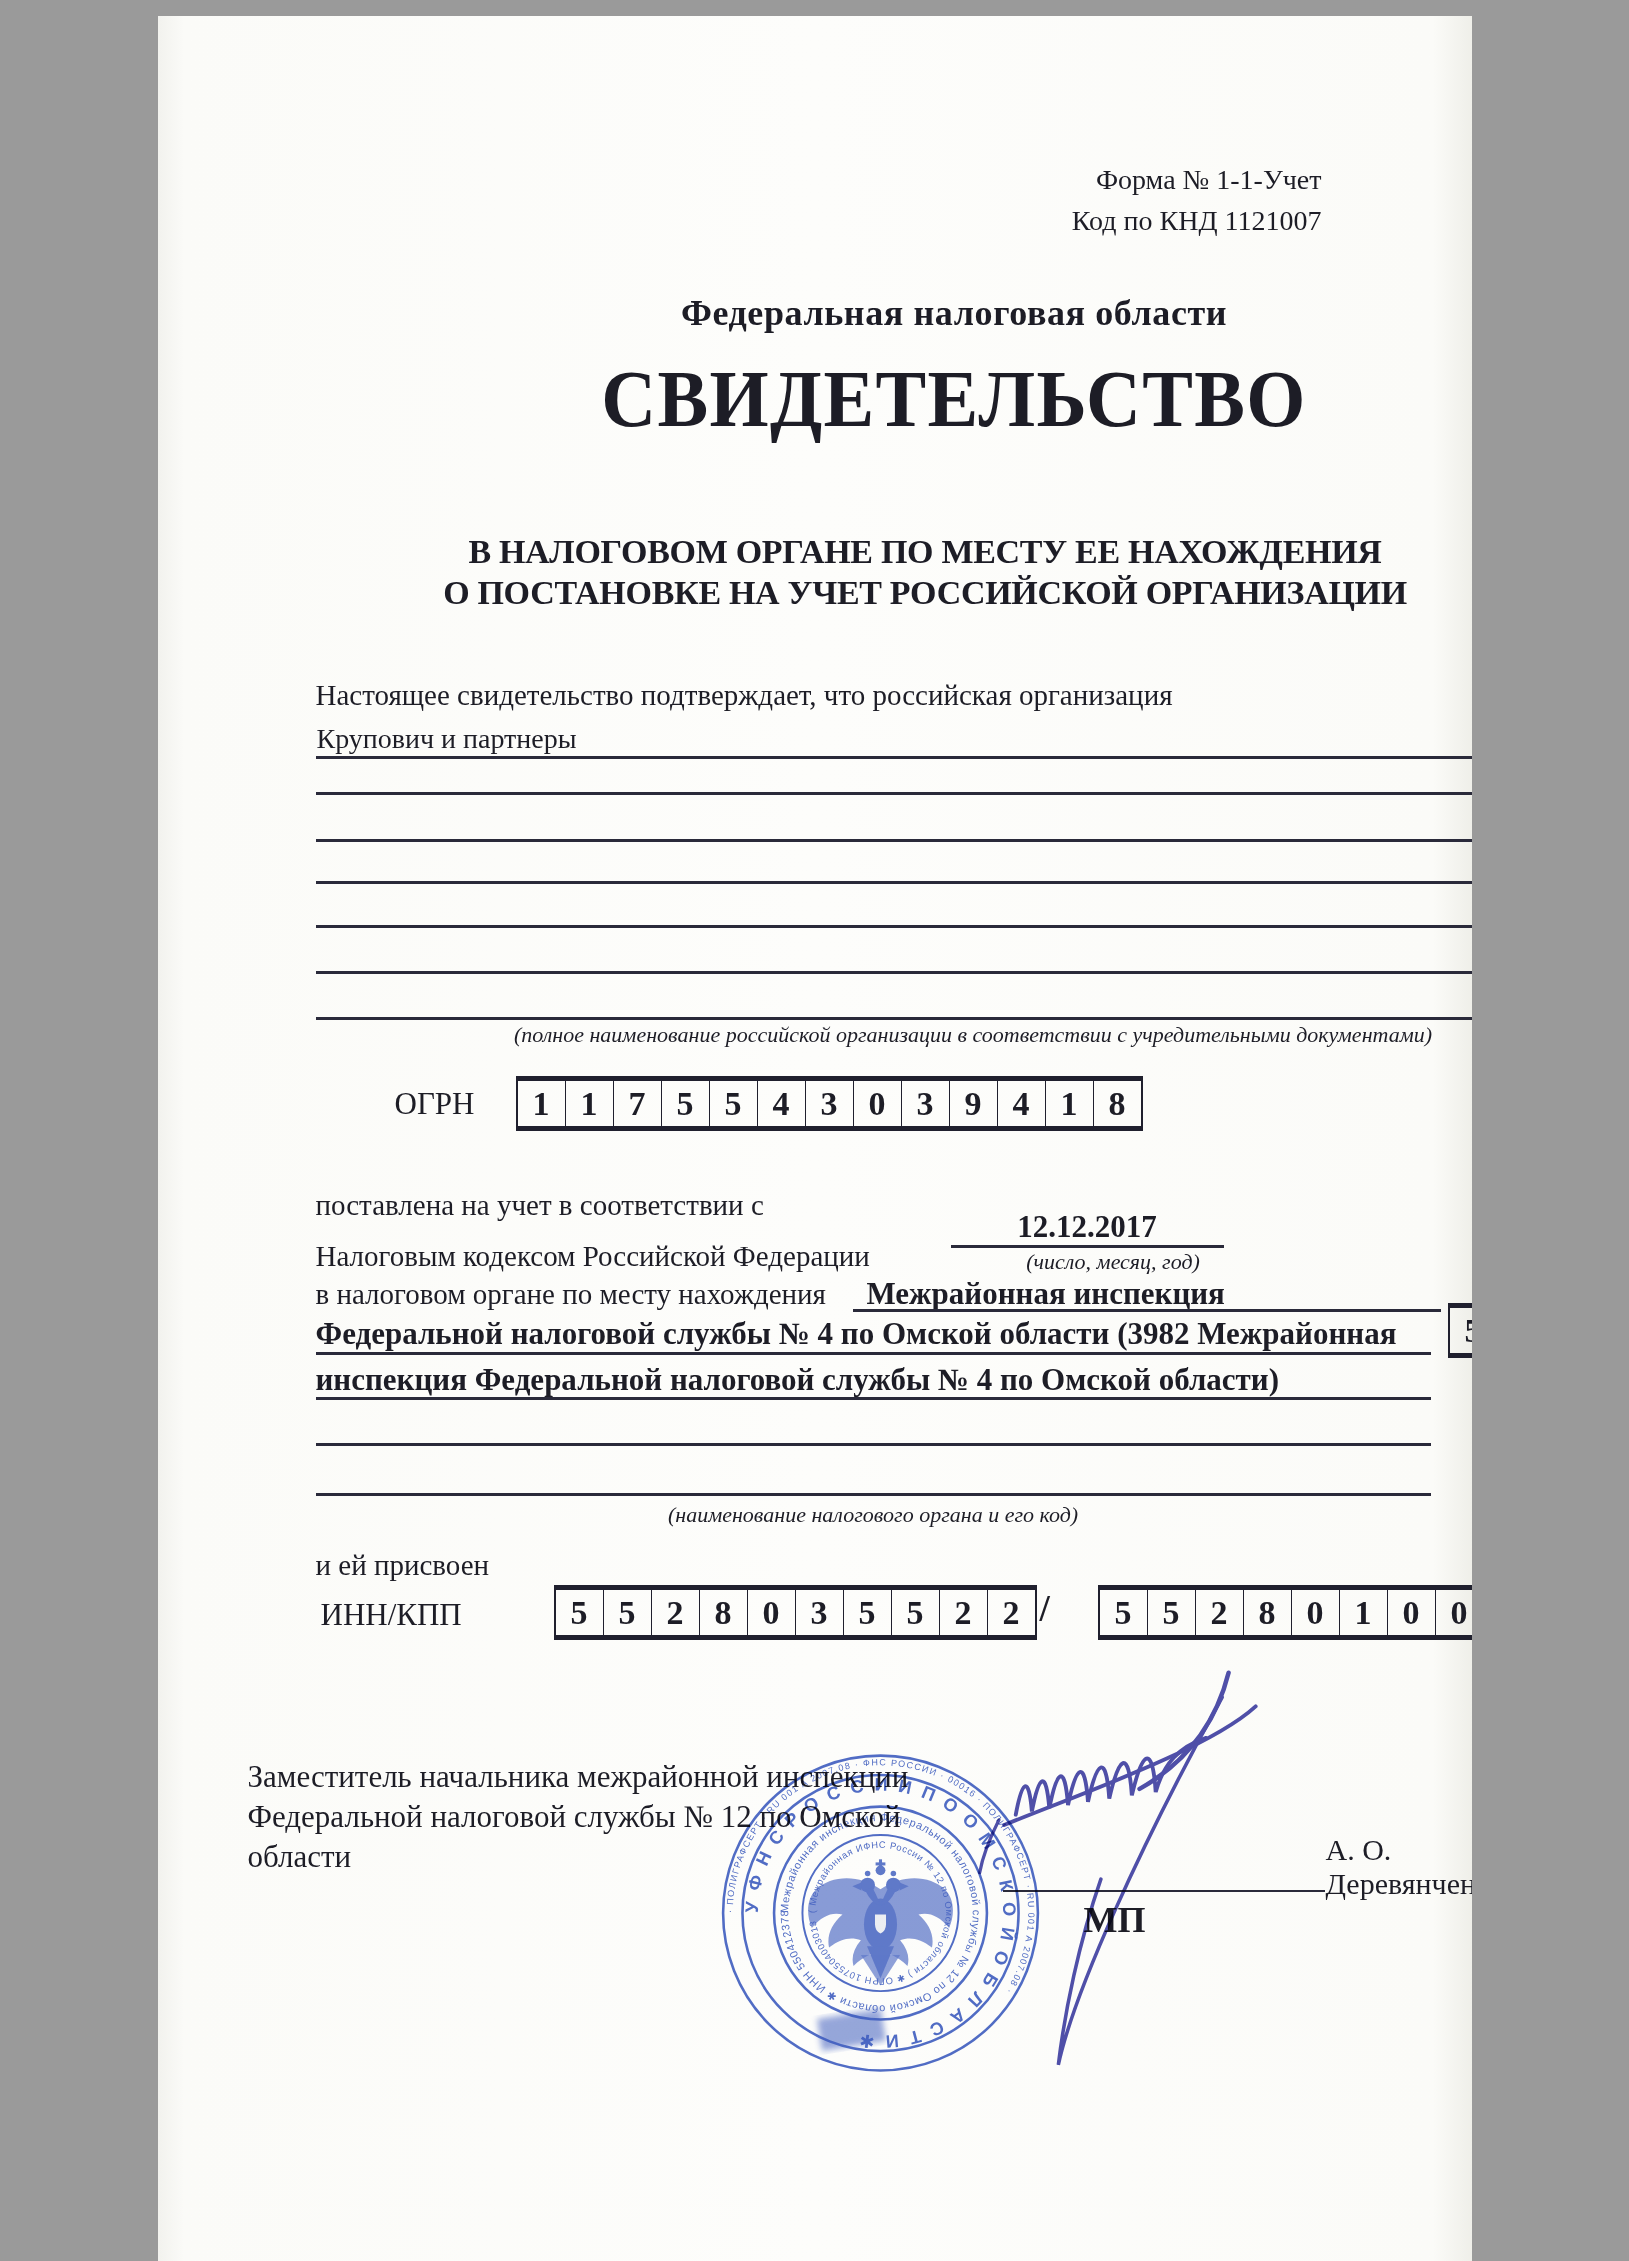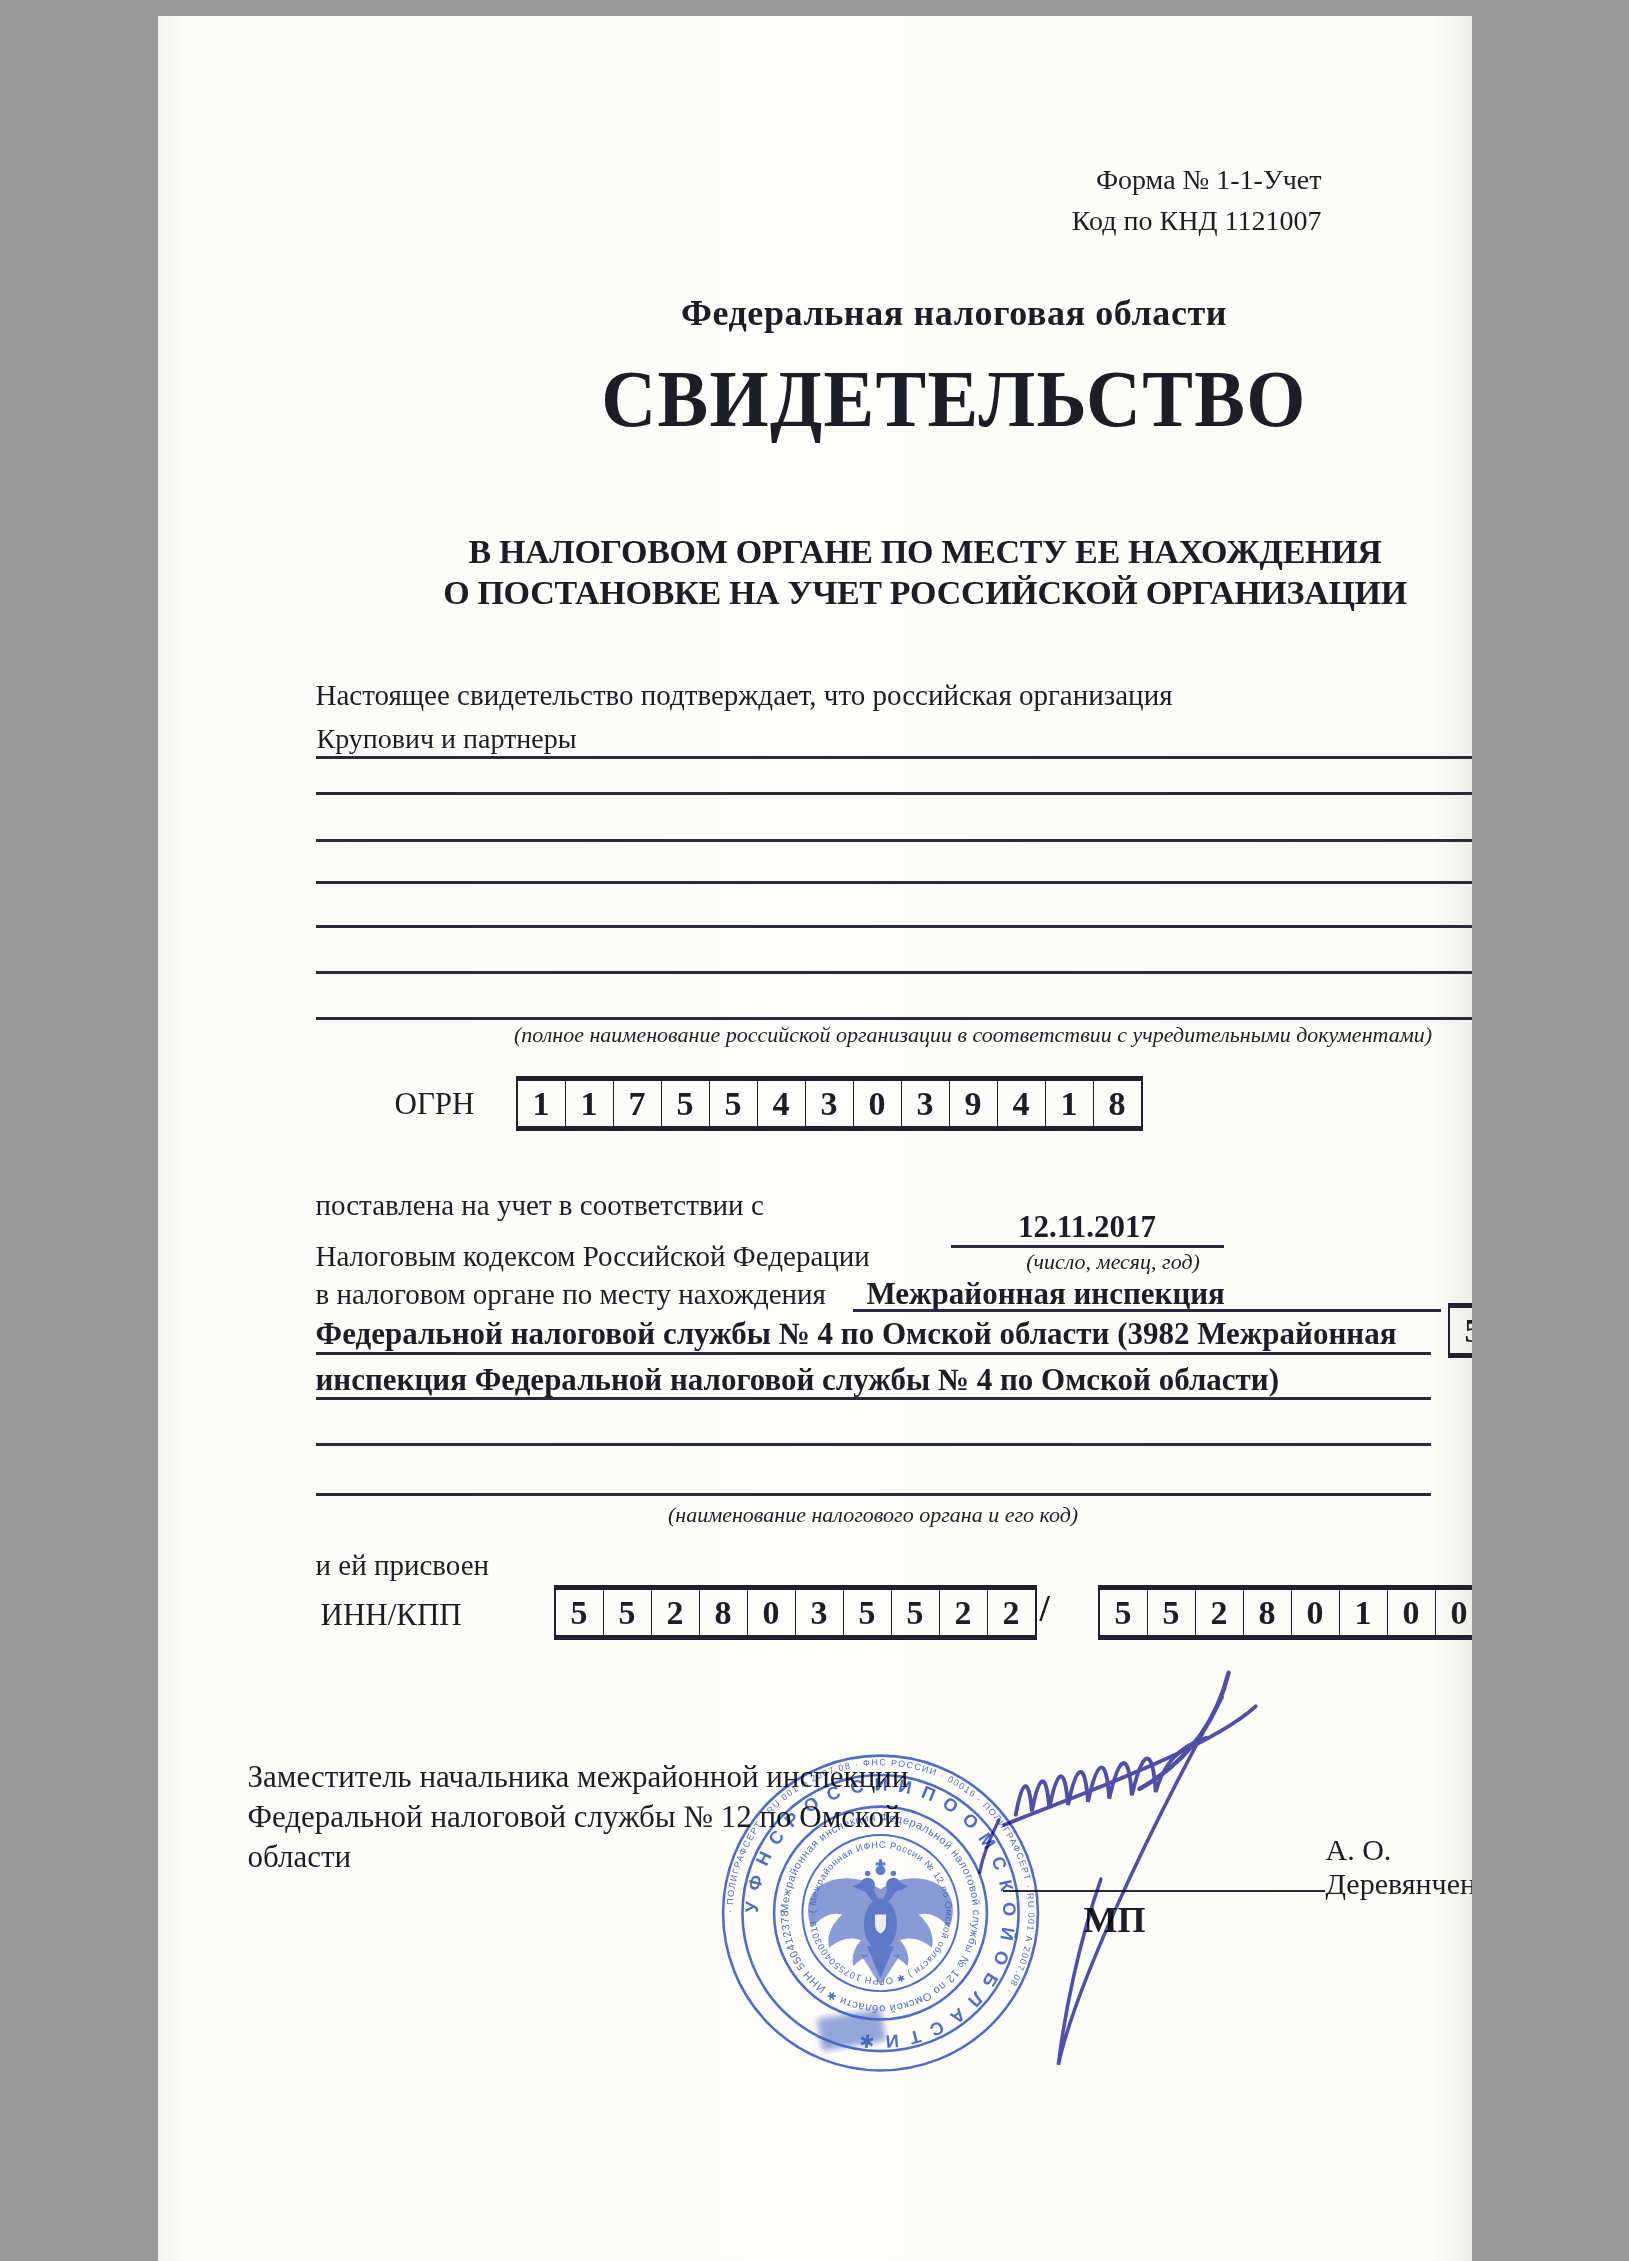--- a/index.html
+++ b/index.html
@@ -87,21 +87,21 @@
       <span class="cell">0</span>
       <span class="cell">3</span>
       <span class="cell">9</span>
       <span class="cell">4</span>
       <span class="cell">1</span>
       <span class="cell">8</span>
     </div>
 
   <div class="abs bodytext" style="left:158px;top:1173px;">поставлена на учет в соответствии с</div>
   <div class="abs bodytext" style="left:158px;top:1224px;">Налоговым кодексом Российской Федерации</div>
-  <div class="abs b center" style="left:793px;top:1193px;width:273px;font-size:31px;">12.11.2017</div>
+  <div class="abs b center" style="left:793px;top:1193px;width:273px;font-size:31px;">12.12.2017</div>
   <div class="abs rule" style="left:793px;top:1229px;width:273px;"></div>
   <div class="abs caption center" style="left:819px;top:1233px;width:273px;">(число, месяц, год)</div>
 
   <div class="abs bodytext" style="left:158px;top:1262px;">в налоговом органе по месту нахождения</div>
   <div class="abs office-bold" style="left:709px;top:1260px;">Межрайонная инспекция</div>
   <div class="abs rule" style="left:695px;top:1293px;width:588px;"></div>
 
   <div class="abs office-bold" style="left:158px;top:1300px;">Федеральной налоговой службы № 4 по Омской области (3982 Межрайонная</div>
   <div class="abs rule" style="left:158px;top:1336px;width:1115px;"></div>
 

